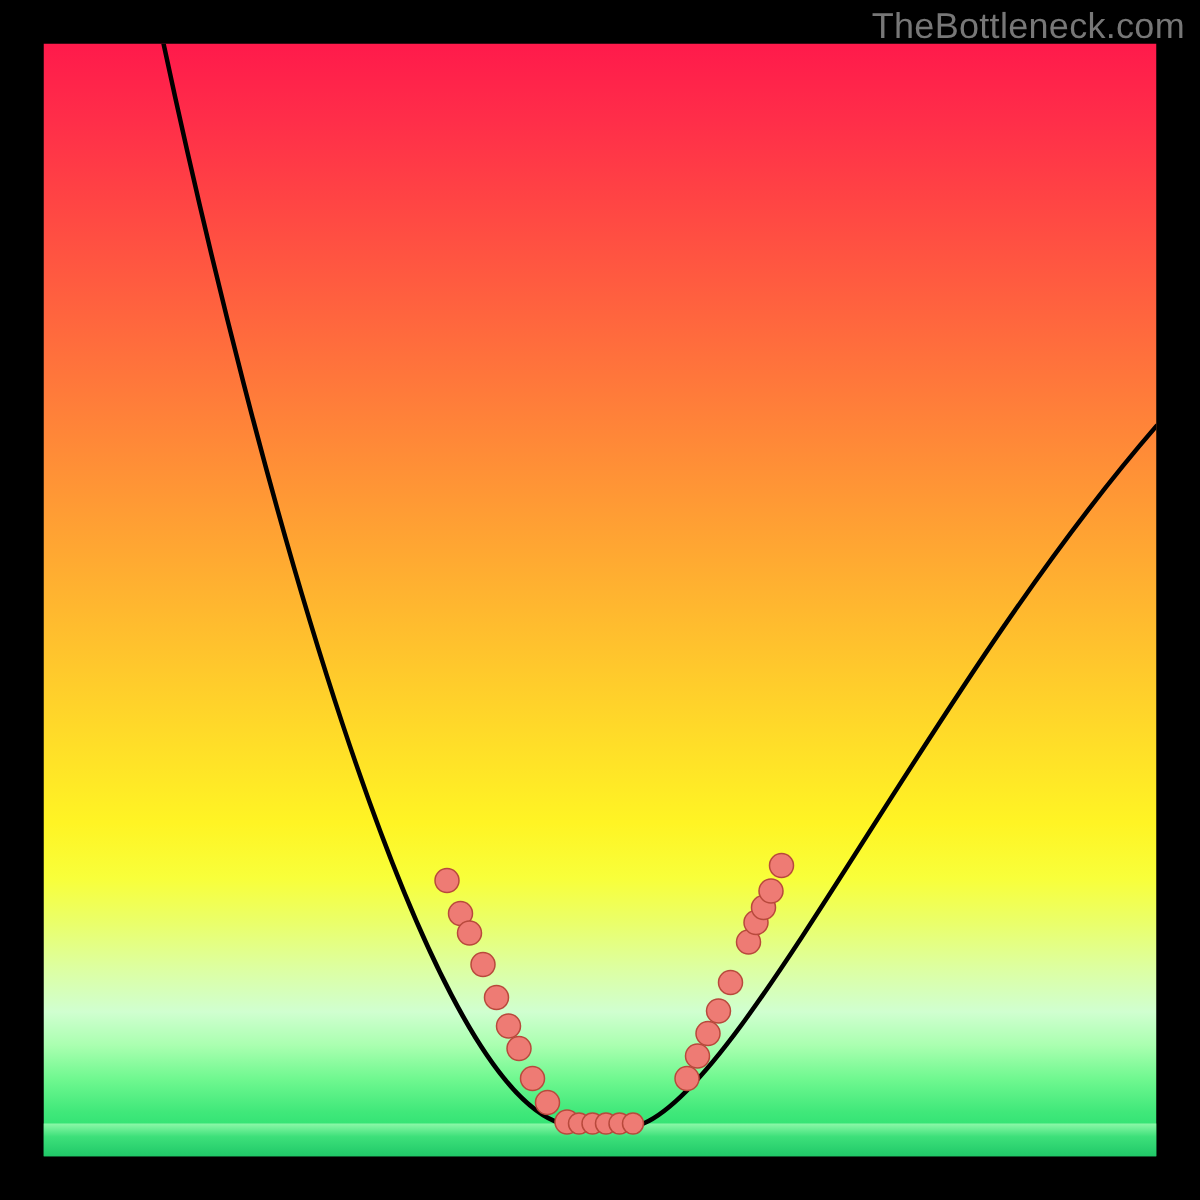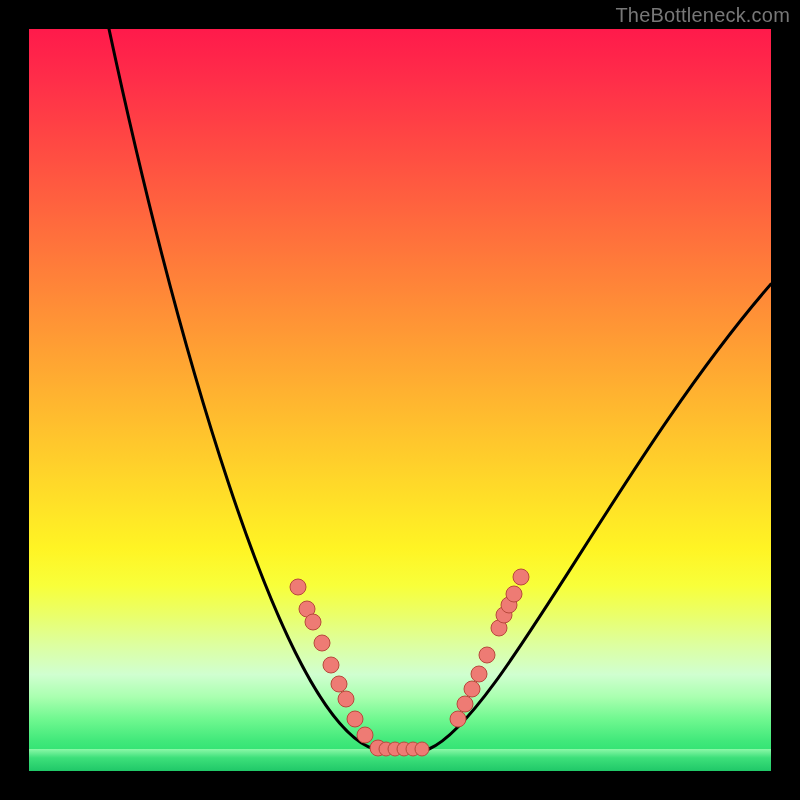--- a/index.html
+++ b/index.html
@@ -61,21 +61,21 @@
     background: linear-gradient(to bottom,
        #8cf8a8 0%,
        #3de07a 40%,
        #20c868 100%);
   }
   .watermark {
     position: absolute;
     top: 4px;
     right: 10px;
     color: #777;
-    font-size: 20px;
+    font-size: 24px;
     font-weight: 500;
     letter-spacing: 0.2px;
     user-select: none;
   }
   svg {
     position: absolute;
     inset: 0;
   }
 </style>
 </head>

